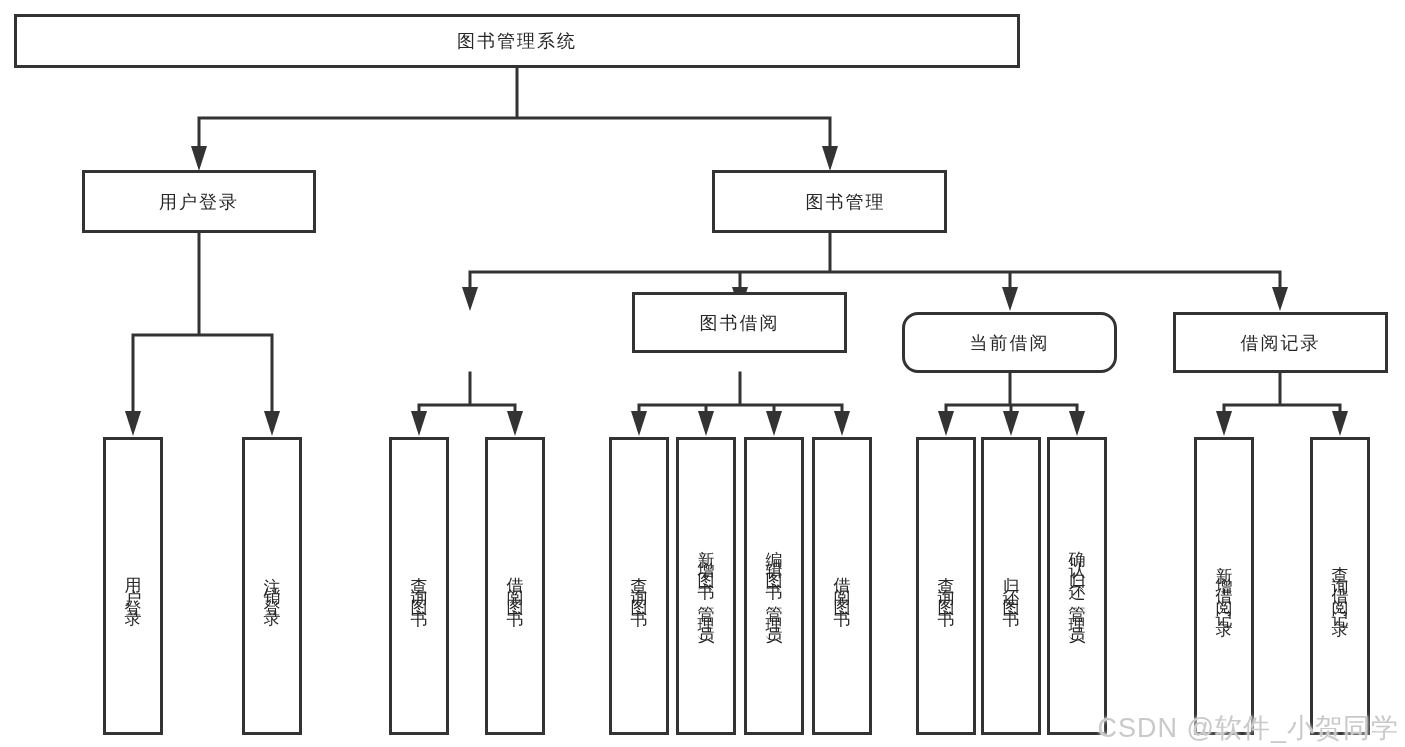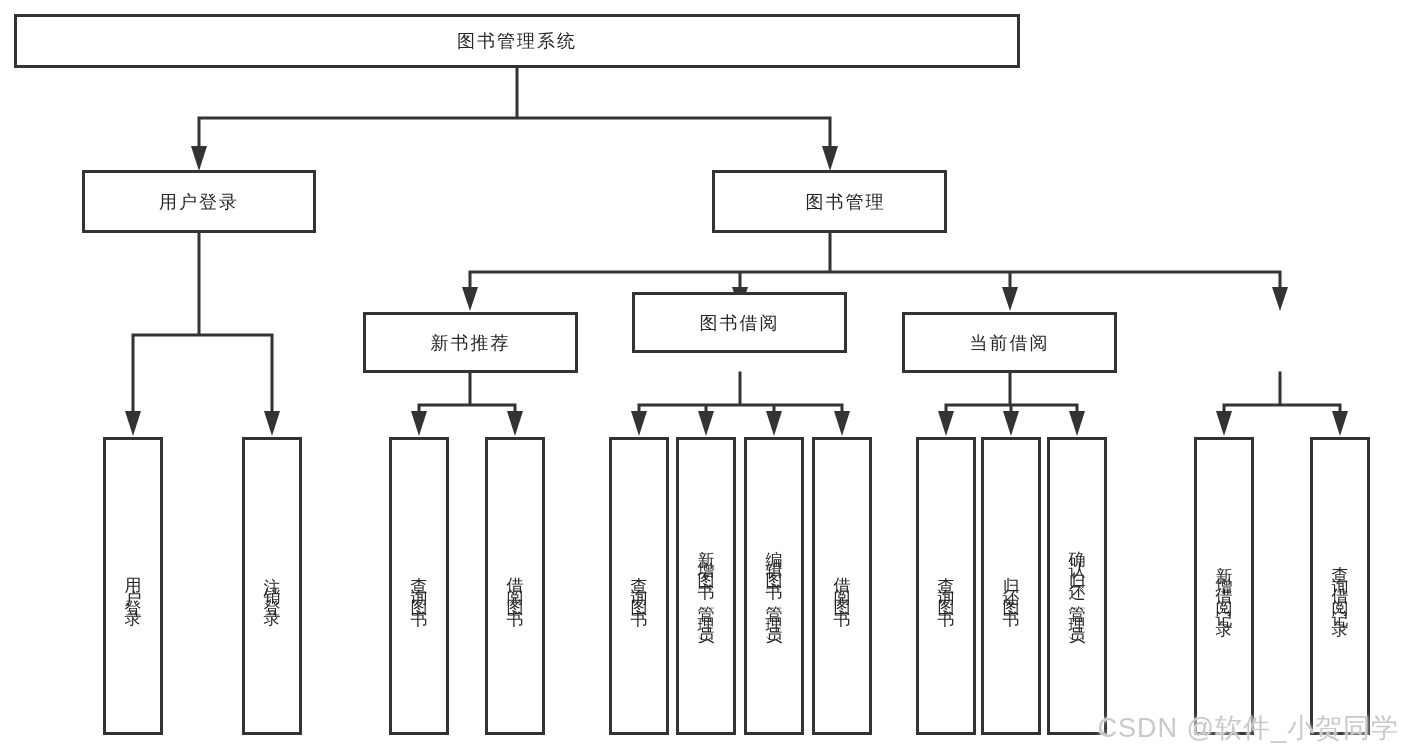--- a/index.html
+++ b/index.html
@@ -111,23 +111,23 @@
       <polygon points="1216,411 1232,411 1224,436"></polygon>
       <polygon points="1332,411 1348,411 1340,436"></polygon>
     </g>
   </svg>
 
   <div class="box h-box" style="left:14px; top:14px; width:1006px; height:54px;">图书管理系统</div>
 
   <div class="box h-box" style="left:82px; top:170px; width:234px; height:63px;">用户登录</div>
   <div class="box h-box" style="left:712px; top:170px; width:235px; height:63px;padding-left:32px;">图书管理</div>
 
-  <div class="box h-box" style="left:363px; top:312px; width:215px; height:61px;">新书推荐</div>
   <div class="box h-box" style="left:632px; top:292px; width:215px; height:61px;">图书借阅</div>
-  <div class="box h-box" style="left:902px; top:312px; width:215px; height:61px;">当前借阅</div>
+  <div class="box h-box" style="left:902px; top:312px; width:215px; height:61px;border-radius:16px;">当前借阅</div>
+  <div class="box h-box" style="left:1173px; top:312px; width:215px; height:61px;">借阅记录</div>
 
   <div class="box v-box" style="left:103px; top:437px; width:60px; height:298px;">用户登录</div>
   <div class="box v-box" style="left:242px; top:437px; width:60px; height:298px;">注销登录</div>
 
   <div class="box v-box" style="left:389px; top:437px; width:60px; height:298px;">查询图书</div>
   <div class="box v-box" style="left:485px; top:437px; width:60px; height:298px;">借阅图书</div>
 
   <div class="box v-box" style="left:609px; top:437px; width:60px; height:298px;">查询图书</div>
   <div class="box v-box" style="left:676px; top:437px; width:60px; height:298px;">新增图书（管理员）</div>
   <div class="box v-box" style="left:744px; top:437px; width:60px; height:298px;">编辑图书（管理员）</div>

